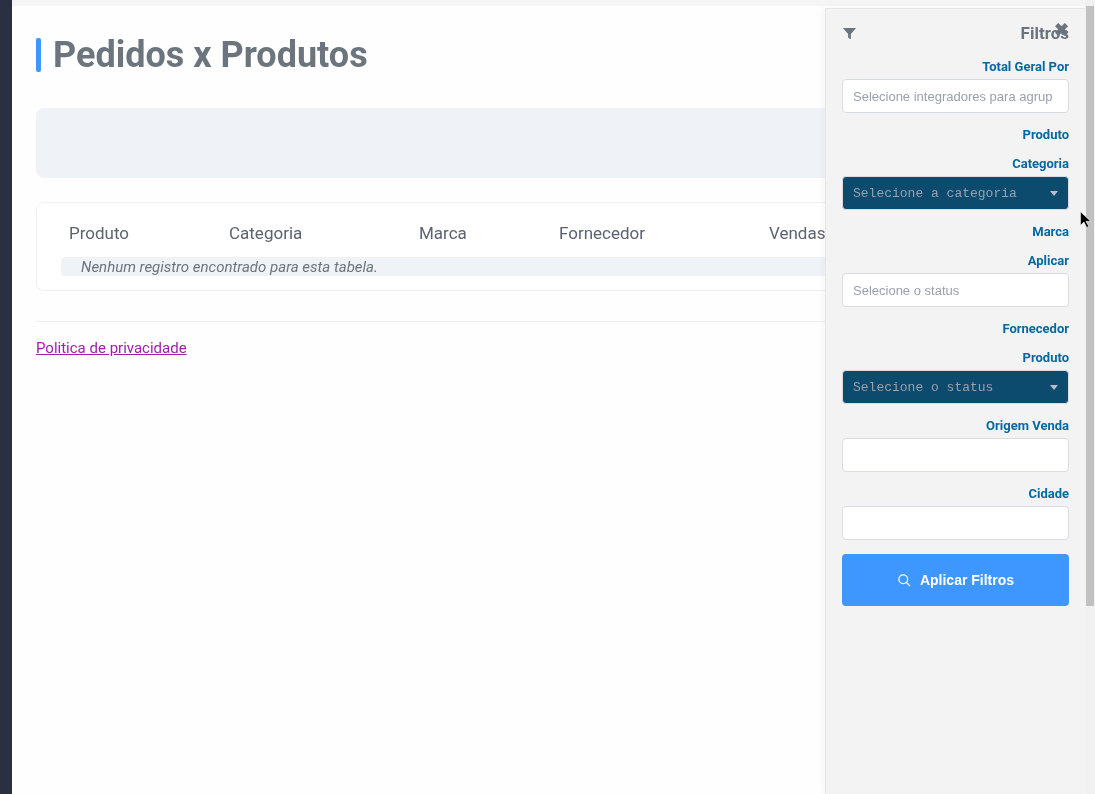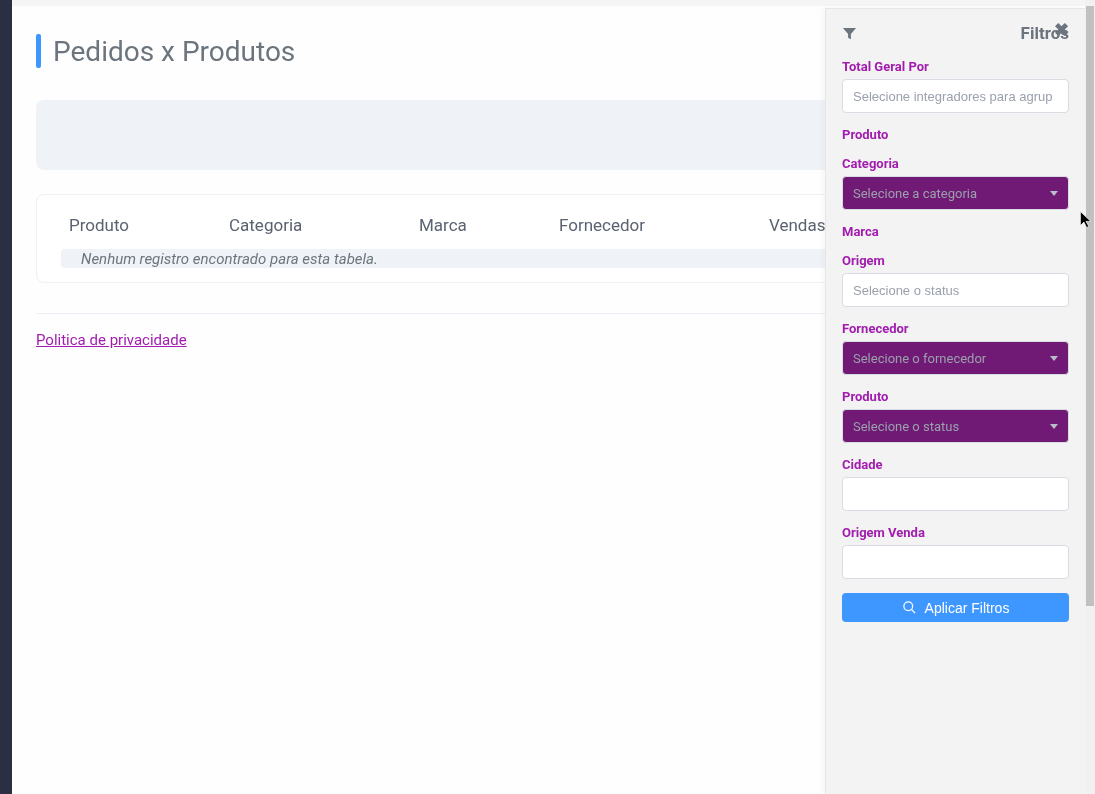--- a/index.html
+++ b/index.html
@@ -44,22 +44,22 @@
     padding: 28px 24px 24px 24px;
   }
   .page-header .accent {
     width: 5px;
     height: 34px;
     background: #3e97ff;
     border-radius: 2px;
     margin-right: 12px;
   }
   .page-header h1 {
-    font-size: 28px;
-    font-weight: 400;
+    font-size: 36px;
+    font-weight: 700;
     color: #6c757d;
   }
   .placeholder-card {
     margin: 8px 24px 24px 24px;
     height: 70px;
     background: #eff2f7;
     border-radius: 8px;
   }
   .table-card {
     margin: 0 24px;
@@ -142,62 +142,64 @@
     font-size: 18px;
     font-weight: 700;
     color: #6c757d;
     cursor: pointer;
     line-height: 1;
   }
   .field-group { margin-bottom: 14px; }
   .field-label {
     font-size: 13px;
     font-weight: 700;
-    color: #a21caf;
+    color: #0369a1;
     display: block;
     margin-bottom: 5px;
+    text-align: right;
   }
   .input, .select {
     width: 100%;
     height: 34px;
     background: #ffffff;
     border: 1px solid #d9dce3;
     border-radius: 4px;
     padding: 0 10px;
     font-size: 13px;
     color: #6c757d;
     outline: none;
   }
   .input::placeholder { color: #9aa0ac; }
   .select-wrap {
     position: relative;
   }
   .select-wrap .select {
-    background: #701a75;
+    background: #0c4a6e;
     cursor: pointer;
     display: flex;
     align-items: center;
     justify-content: space-between;
+    font-family: Liberation Mono, monospace;
   }
   .select-wrap .select span { color: #9aa0ac; font-size: 13px; }
   .select-wrap .caret {
     width: 0; height: 0;
     border-left: 4px solid transparent;
     border-right: 4px solid transparent;
     border-top: 5px solid #b8bec9;
   }
   .apply-btn {
     width: 100%;
-    height: 29px;
+    height: 52px;
     background: #3e97ff;
     border: none;
     border-radius: 4px;
     color: #fff;
     font-size: 14px;
-    font-weight: 400;
+    font-weight: 700;
     cursor: pointer;
     display: flex;
     align-items: center;
     justify-content: center;
     gap: 8px;
     margin-top: 10px;
   }
   .apply-btn svg { width: 15px; height: 15px; fill: none; stroke: #fff; stroke-width: 2; }
   .outer-scroll-track {
     position: absolute;
@@ -282,51 +284,45 @@
           <div class="caret"></div>
         </div>
       </div>
     </div>
 
     <div class="field-group">
       <label class="field-label">Marca</label>
     </div>
 
     <div class="field-group">
-      <label class="field-label">Origem</label>
+      <label class="field-label">Aplicar</label>
       <input class="input" placeholder="Selecione o status" style="">
     </div>
 
     <div class="field-group">
       <label class="field-label">Fornecedor</label>
-      <div class="select-wrap">
-        <div class="select">
-          <span>Selecione o fornecedor</span>
-          <div class="caret"></div>
-        </div>
-      </div>
     </div>
 
     <div class="field-group">
       <label class="field-label">Produto</label>
       <div class="select-wrap">
         <div class="select">
           <span>Selecione o status</span>
           <div class="caret"></div>
         </div>
       </div>
     </div>
 
     <div class="field-group">
+      <label class="field-label">Origem Venda</label>
+      <input class="input" style="">
+    </div>
+
+    <div class="field-group">
       <label class="field-label">Cidade</label>
-      <input class="input" style="">
-    </div>
-
-    <div class="field-group">
-      <label class="field-label">Origem Venda</label>
       <input class="input" style="">
     </div>
 
 
     <button class="apply-btn">
       <svg viewBox="0 0 24 24">
           <circle cx="10" cy="10" r="7"></circle>
           <line x1="21" y1="21" x2="15.5" y2="15.5"></line>
         </svg>
       <span>Aplicar Filtros</span>

